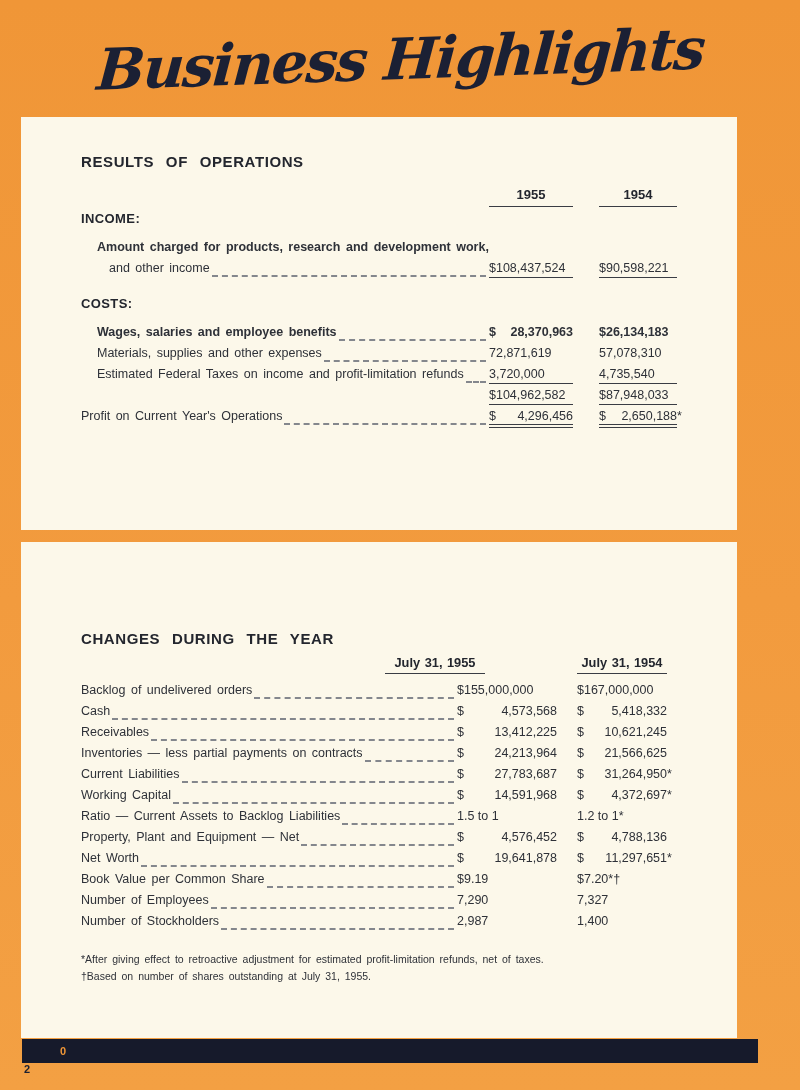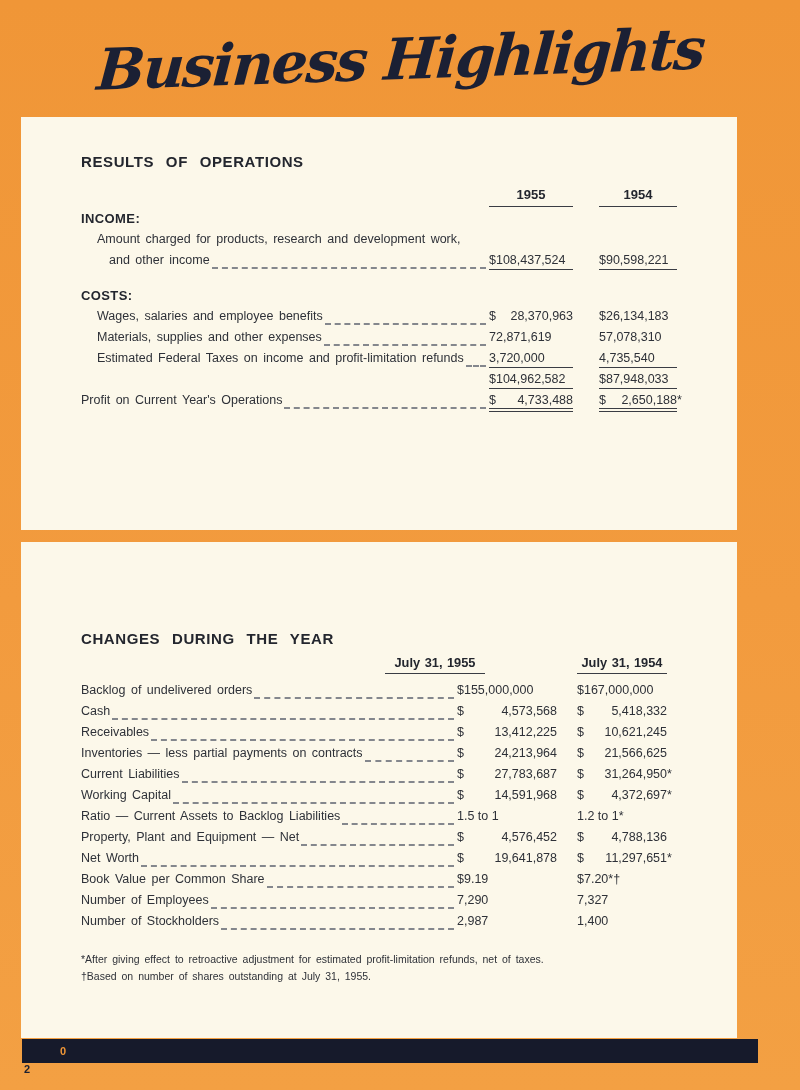--- a/index.html
+++ b/index.html
@@ -62,21 +62,21 @@
   .hdr2 .cell { justify-content:center; border-bottom:1.5px solid #3a3d44; padding-bottom:3px; word-spacing:1px; }
   
   .footnotes { margin-top:16px; font-size:10.5px; color:#2e3138; word-spacing:2px; line-height:17px; }
   
   .footer-bar {
     position:absolute; left:22px; top:1039px; width:736px; height:24px;
     background:#161a2b; display:flex; align-items:center;
   }
   .footer-mark { color:#ef9637; font-size:11px; font-weight:bold; margin-left:38px; }
   .page-number { position:absolute; left:24px; top:1063px; font-size:11px; font-weight:bold; color:#1c2030; }
-  .mt8{margin-top:8px;gap:36px;} .mt6{margin-top:6px;} .mt4{margin-top:4px;} .mt12{margin-top:12px;}
+  .mt8{margin-top:8px;gap:36px;} .mt6{margin-top:14px;font-weight:bold;} .mt4{margin-top:4px;} .mt12{margin-top:12px;}
 </style>
 </head>
 <body>
 
 <div class="page">
 
   <div class="script-title">
     <span>Business Highlights</span>
   </div>
 
@@ -156,21 +156,21 @@
       <span class="cell v2">
           <span class="num">$87,948,033</span>
         </span>
     </div>
 
     <div class="row ud">
       <span class="lbl">Profit on Current Year's Operations</span>
       <span class="leader"></span>
       <span class="cell v1">
           <span class="cur">$</span>
-          <span class="num">4,733,488</span>
+          <span class="num">4,296,456</span>
         </span>
       <span class="gap"></span>
       <span class="cell v2">
           <span class="cur">$</span>
           <span class="num">2,650,188</span>
           <span class="ast">*</span>
         </span>
     </div>
   </div>
 

